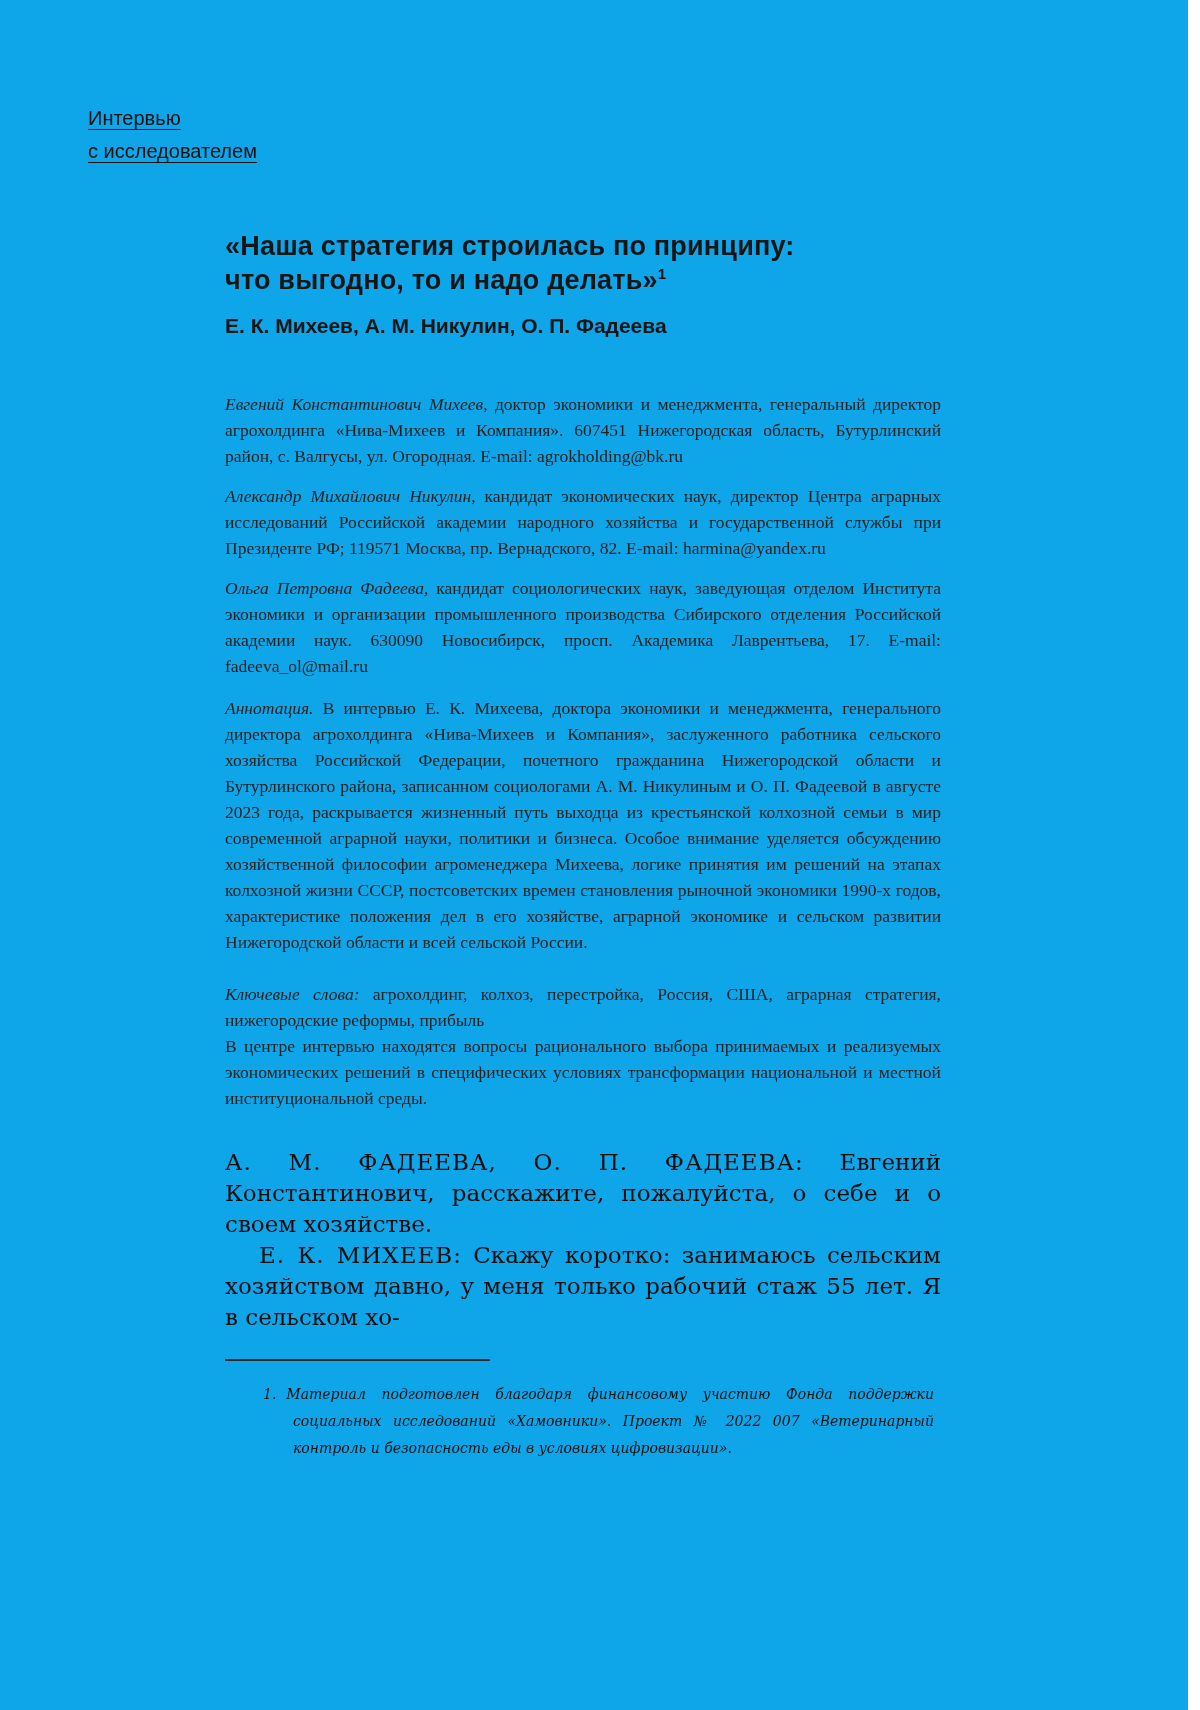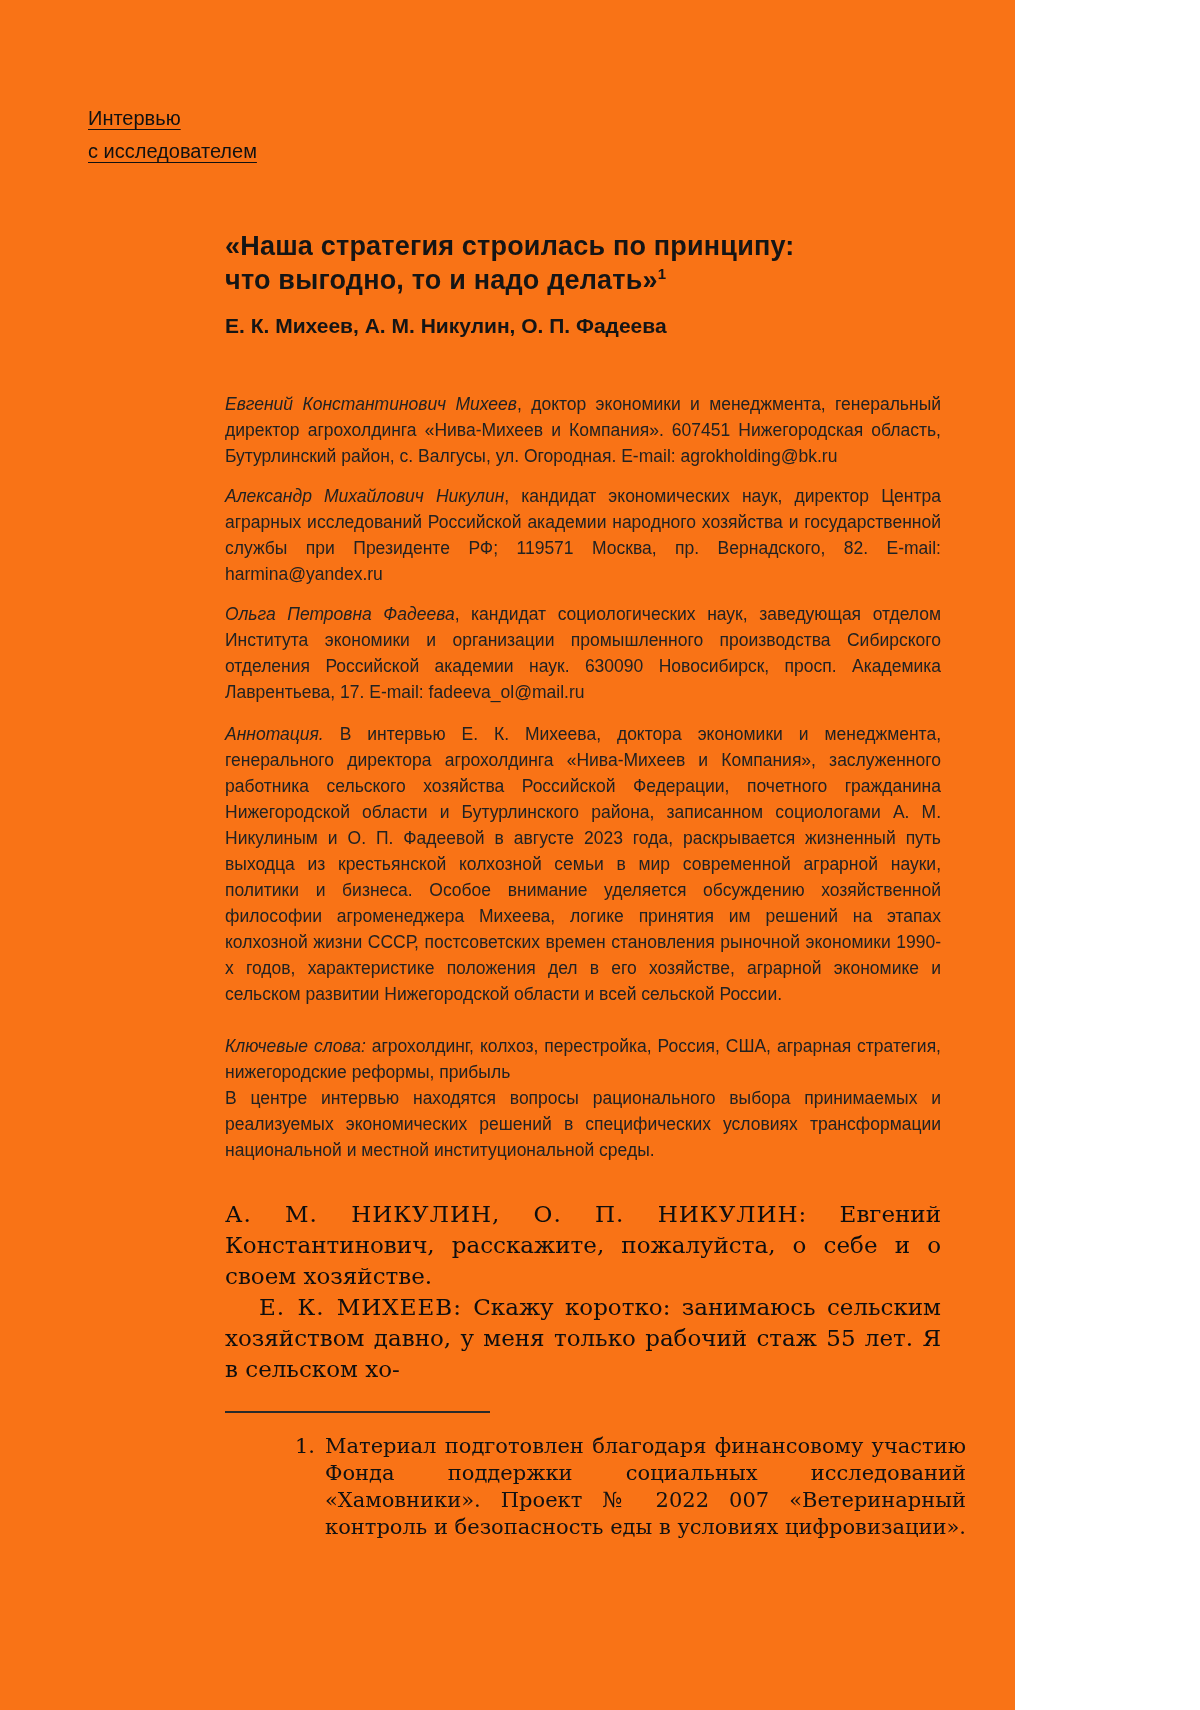--- a/index.html
+++ b/index.html
@@ -1,21 +1,21 @@
 <!DOCTYPE html>
 <html><head>
 <meta charset="utf-8">
 <style>
   * { margin: 0; padding: 0; box-sizing: border-box; }
   html, body { background: #ffffff; }
   .page {
     position: relative;
-    width: 1015px;
+    width: 1188px;
     height: 1710px;
-    background: #f97316;
+    background: #0ea5e9;
     color: #1a1a1a;
     overflow: hidden;
   }
   .rubric {
     position: absolute;
     left: 88px;
     top: 102px;
     font-family: "Liberation Sans", sans-serif;
     font-size: 20px;
     line-height: 33px;
@@ -49,21 +49,21 @@
   .authors {
     margin-top: 16px;
     font-family: "Liberation Sans", sans-serif;
     font-weight: 700;
     font-size: 21px;
     line-height: 26px;
     color: #151515;
   }
   .bios { margin-top: 52px; }
   .meta-par {
-    font-family: Liberation Sans, sans-serif;
+    font-family: Liberation Serif, serif;
     font-size: 17.5px;
     line-height: 26px;
     color: #222;
     text-align: justify;
   }
   .bio { margin-bottom: 14px; }
   .meta-par em { font-style: italic; }
   .abstract { margin-top: 16px; }
   .abstract-p2 { margin-top: 0; }
   .keywords { margin-top: 26px; }
@@ -84,29 +84,30 @@
   }
   .body-para.indent { text-indent: 34px; }
   .speaker { letter-spacing: 1px; }
   .footnote-rule {
     margin-top: 26px;
     width: 265px;
     border-top: 2px solid #2a2a2a;
   }
   .footnote {
     margin-top: 20px;
-    margin-left: 70px;
+    margin-left: 38px;
     width: 671px;
     padding-left: 30px;
     text-indent: -30px;
     font-family: "DejaVu Serif", serif;
-    font-size: 21px;
+    font-size: 14px;
     line-height: 27px;
     color: #111;
     text-align: justify;
+    font-style: italic;
   }
   .fn-num { padding-right: 10px; }
   .page-number {
     margin-top: 28px;
     font-family: "DejaVu Serif", serif;
     font-style: italic;
     font-size: 25px;
     color: #111;
   }
 </style>
@@ -132,21 +133,21 @@
       <p class="meta-par bio"><em>Ольга Петровна Фадеева</em><span>, кандидат социологических наук, заведующая отделом Института экономики и организации промышленного производства Сибирского отделения Российской академии наук. 630090 Новосибирск, просп. Академика Лаврентьева, 17. E-mail: fadeeva_ol@mail.ru</span></p>
     </div>
 
     <p class="meta-par abstract"><em>Аннотация.</em> <span>В интервью Е. К. Михеева, доктора экономики и менеджмента, генерального директора агрохолдинга «Нива-Михеев и Компания», заслуженного работника сельского хозяйства Российской Федерации, почетного гражданина Нижегородской области и Бутурлинского района, записанном социологами А. М. Никулиным и О. П. Фадеевой в августе 2023 года, раскрывается жизненный путь выходца из крестьянской колхозной семьи в мир современной аграрной науки, политики и бизнеса. Особое внимание уделяется обсуждению хозяйственной философии агроменеджера Михеева, логике принятия им решений на этапах колхозной жизни СССР, постсоветских времен становления рыночной экономики 1990-х годов, характеристике положения дел в его хозяйстве, аграрной экономике и сельском развитии Нижегородской области и всей сельской России.</span></p>
     <p class="meta-par keywords"><em>Ключевые слова:</em><span> агрохолдинг, колхоз, перестройка, Россия, США, аграрная стратегия, нижегородские реформы, прибыль</span></p>
 
     <p class="meta-par abstract-p2">В центре интервью находятся вопросы рационального выбора принимаемых и реализуемых экономических решений в специфических условиях трансформации национальной и местной институциональной среды.</p>
 
 
     <div class="body-text">
-      <p class="body-para"><span class="speaker">А. М. НИКУЛИН, О. П. НИКУЛИН:</span><span> Евгений Константинович, расскажите, пожалуйста, о себе и о своем хозяйстве.</span></p>
+      <p class="body-para"><span class="speaker">А. М. ФАДЕЕВА, О. П. ФАДЕЕВА:</span><span> Евгений Константинович, расскажите, пожалуйста, о себе и о своем хозяйстве.</span></p>
       <p class="body-para indent"><span class="speaker">Е. К. МИХЕЕВ:</span><span> Скажу коротко: занимаюсь сельским хозяйством давно, у меня только рабочий стаж 55 лет. Я в сельском хо-</span></p>
     </div>
 
     <div class="footnote-rule"></div>
 
     <p class="footnote"><span class="fn-num">1.</span><span>Материал подготовлен благодаря финансовому участию Фонда поддержки социальных исследований «Хамовники». Проект № 2022 007 «Ветеринарный контроль и безопасность еды в условиях цифровизации».</span></p>
 
 
   </div>
 

